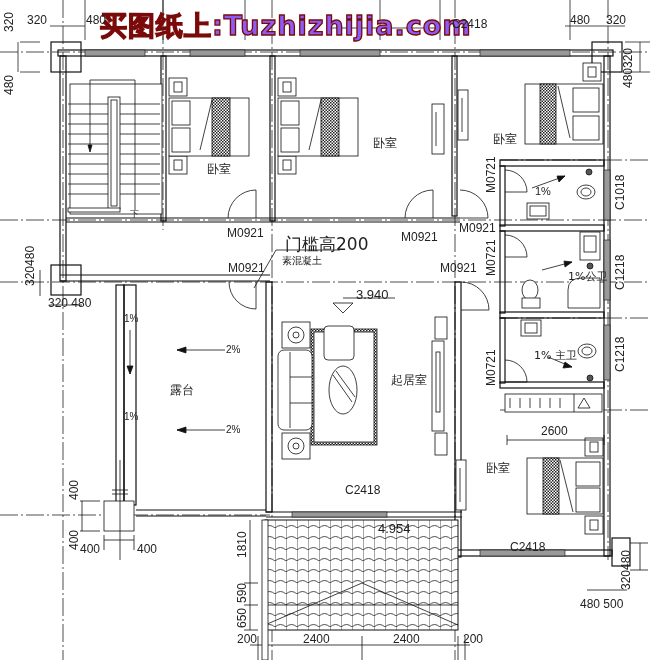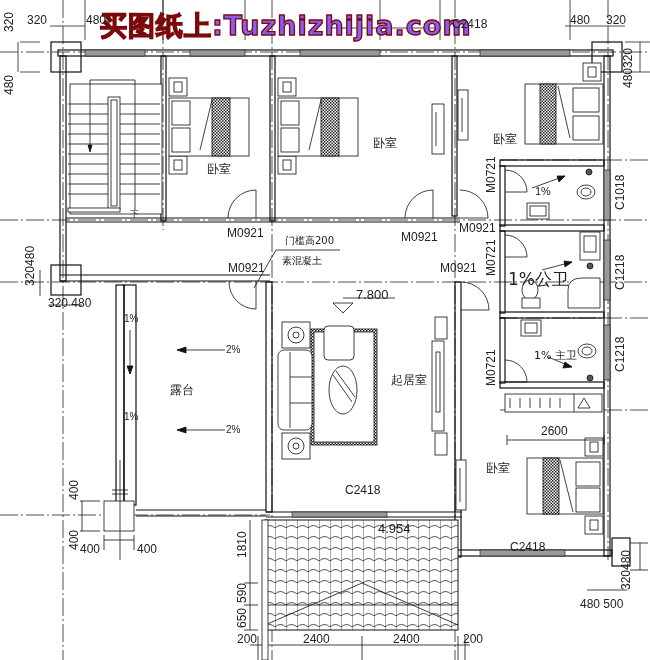--- a/index.html
+++ b/index.html
@@ -343,28 +343,28 @@
 <div class="lbl vert" style="left:485px;top:193px">M0721</div>
 <div class="lbl vert" style="left:485px;top:276px">M0721</div>
 <div class="lbl vert" style="left:485px;top:386px">M0721</div>
 
 <div class="lbl room cn" style="left:207px;top:163px">卧室</div>
 <div class="lbl room cn" style="left:373px;top:137px">卧室</div>
 <div class="lbl room cn" style="left:493px;top:133px">卧室</div>
 <div class="lbl room cn" style="left:486px;top:462px">卧室</div>
 <div class="lbl room cn" style="left:391px;top:374px">起居室</div>
 <div class="lbl room cn" style="left:170px;top:384px">露台</div>
-<div class="lbl room cn" style="left:508px;top:271px;font-size:17px"><span>1%</span><span>公卫</span></div>
+<div class="lbl room cn" style="left:568px;top:271px;font-size:11px"><span>1%</span><span>公卫</span></div>
 <div class="lbl room cn" style="left:534px;top:350px;font-size:11px"><span>1%</span> <span>主卫</span></div>
 <div class="lbl" style="left:535px;top:186px;font-size:11px">1%</div>
 
-<div class="lbl cn" style="left:285px;top:236px;font-size:10px">门槛高200</div>
+<div class="lbl cn" style="left:285px;top:236px;font-size:17px">门槛高200</div>
 <div class="lbl cn" style="left:282px;top:256px;font-size:10px">素混凝土</div>
 <div class="lbl cn" style="left:130px;top:210px;font-size:9px">下</div>
-<div class="lbl level" style="left:356px;top:288px">7.800</div>
+<div class="lbl level" style="left:356px;top:288px">3.940</div>
 <div class="lbl level" style="left:378px;top:522px">4.954</div>
 <div class="lbl" style="left:226px;top:345px;font-size:10px">2%</div>
 <div class="lbl" style="left:226px;top:425px;font-size:10px">2%</div>
 <div class="lbl" style="left:124px;top:314px;font-size:10px">1%</div>
 <div class="lbl" style="left:124px;top:412px;font-size:10px">1%</div>
 
 <div class="lbl" style="left:345px;top:484px">C2418</div>
 <div class="lbl" style="left:510px;top:541px">C2418</div>
 <div class="lbl" style="left:541px;top:425px">2600</div>
 

